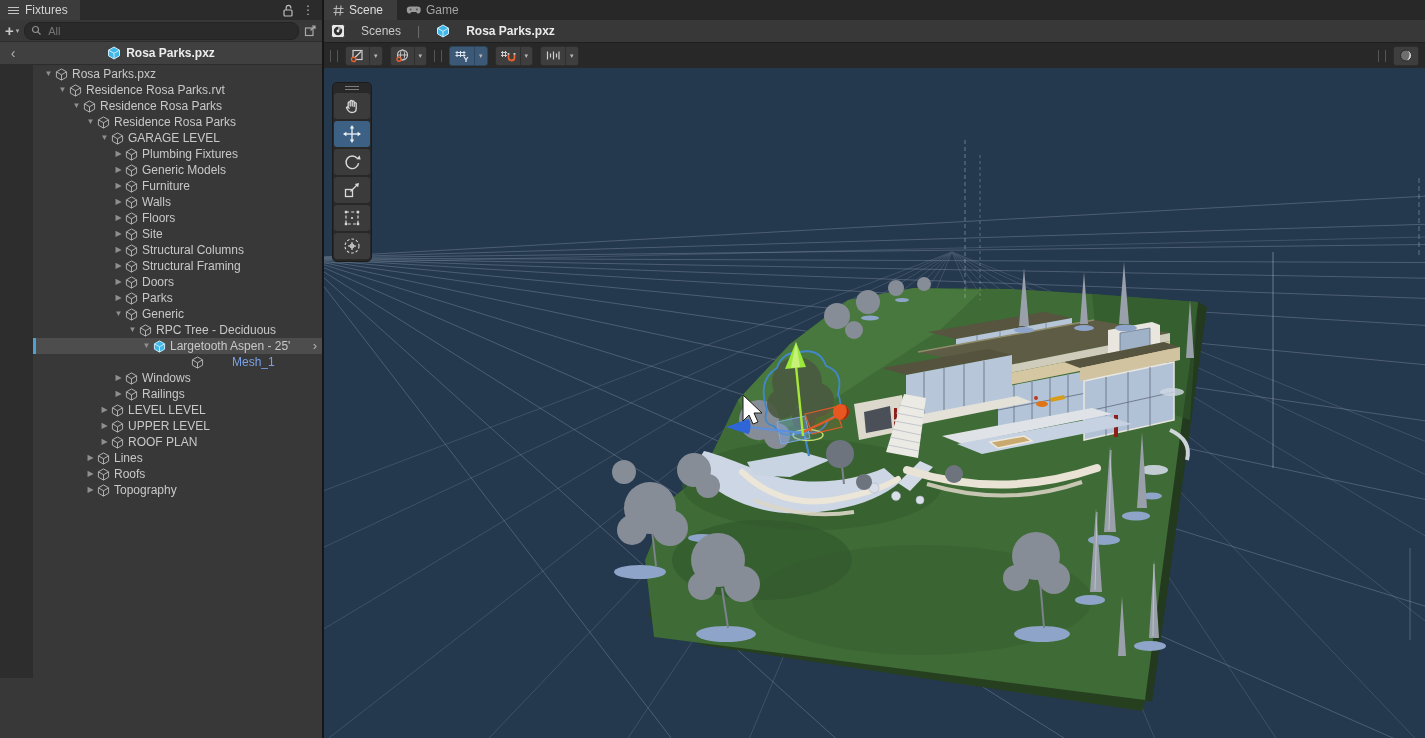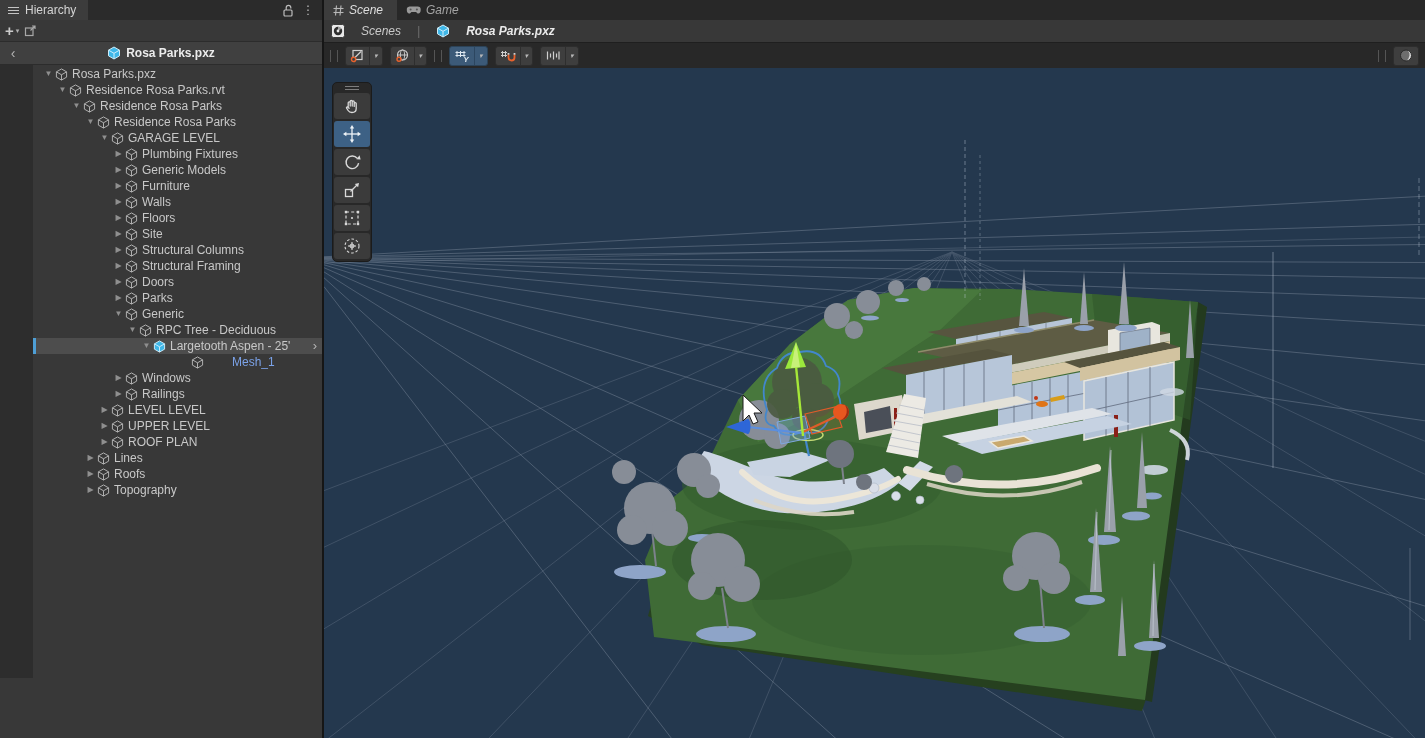--- a/index.html
+++ b/index.html
@@ -31,21 +31,21 @@
   .tree-gutter{position:absolute;left:0;top:0;bottom:-180px;width:33px;background:#2d2d2d;}
   .trow{height:16px;display:flex;align-items:center;position:relative;white-space:nowrap;}
   .trow.sel{background:linear-gradient(to right,rgba(0,0,0,0) 33px,#4d4d4d 33px);}
   .trow.sel .accent{position:absolute;left:33px;top:0;bottom:0;width:3px;background:#4e9fd6;}
   .trow .arrow{width:13px;flex:0 0 13px;text-align:center;color:#8f8f8f;font-size:8px;line-height:1;}
   .trow .cube{flex:0 0 13px;margin-right:4px;}
   .trow .lbl{color:#c8c8c8;}
   .trow .lbl.link{color:#7ba2e8;}
   .trow .row-chevron{position:absolute;right:5px;color:#b5b5b5;font-size:13px;line-height:1;top:1px;}
   
-  .scene{position:absolute;left:324px;top:0;right:0;height:738px;background:#282828;font-style:italic;}
+  .scene{position:absolute;left:324px;top:0;right:0;height:738px;background:#282828;}
   .s-tabbar{height:20px;background:#282828;display:flex;align-items:stretch;}
   .s-tab{display:flex;align-items:center;gap:5px;padding:0 14px 0 9px;font-size:12px;color:#a3a3a3;}
   .s-tab.active{background:#3c3c3c;color:#dedede;}
   .breadcrumb{height:22px;background:#383838;border-bottom:1px solid #1f1f1f;display:flex;
               align-items:center;gap:16px;padding:0 7px;font-size:12px;color:#c9c9c9;}
   .crumb-current{font-weight:bold;color:#eaeaea;}
   .crumb-sep{color:#6e6e6e;}
   .s-toolbar{height:25px;background:#282828;border-bottom:1px solid #171717;display:flex;
              align-items:center;gap:7px;padding:0 6px;}
   .drag-handle{width:6px;height:12px;border-left:1px solid #555;border-right:1px solid #555;}
@@ -74,35 +74,42 @@
 <div class="hierarchy">
   <div class="h-tabbar">
     <div class="h-tab">
       <svg width="11" height="9">
         <g stroke="#c4c4c4" stroke-width="1">
             <line x1="0" y1="1.5" x2="11" y2="1.5"></line>
             <line x1="0" y1="4.5" x2="11" y2="4.5"></line>
             <line x1="0" y1="7.5" x2="11" y2="7.5"></line>
           </g>
       </svg>
-      <span>Hierarchy</span>
+      <span>Fixtures</span>
     </div>
     <div class="spacer"></div>
     <div class="right-icons">
       <svg width="12" height="13">
         <rect x="2" y="6" width="8" height="6" rx="1" fill="none" stroke="#bdbdbd" stroke-width="1.2"></rect>
         <path d="M4.2 6 V3.6 a2.3 2.3 0 0 1 4.6 0 V4.6" fill="none" stroke="#bdbdbd" stroke-width="1.2"></path>
       </svg>
       <span class="kebab">⋮</span>
     </div>
   </div>
   <div class="h-toolbar">
     <div class="plus-btn">
       <span class="plus">+</span>
         <span class="caret">▾</span>
+    </div>
+    <div class="search-box">
+      <svg width="11" height="11">
+        <circle cx="4.5" cy="4.5" r="3" fill="none" stroke="#8f8f8f" stroke-width="1.2"></circle>
+        <line x1="6.8" y1="6.8" x2="9.5" y2="9.5" stroke="#8f8f8f" stroke-width="1.2"></line>
+      </svg>
+      <input placeholder="All" style="">
     </div>
     <svg width="13" height="13">
       <rect x="1.5" y="4" width="7.5" height="7.5" fill="none" stroke="#a8a8a8" stroke-width="1.2"></rect>
       <path d="M6.5 6.5 L11 2 M8 2 h3 v3" fill="none" stroke="#a8a8a8" stroke-width="1.2"></path>
     </svg>
   </div>
   <div class="prefab-header">
     <span class="back-chevron">‹</span>
     <span class="prefab-title">
       <svg class="cube" width="14" height="14" viewBox="0 0 14 14">

